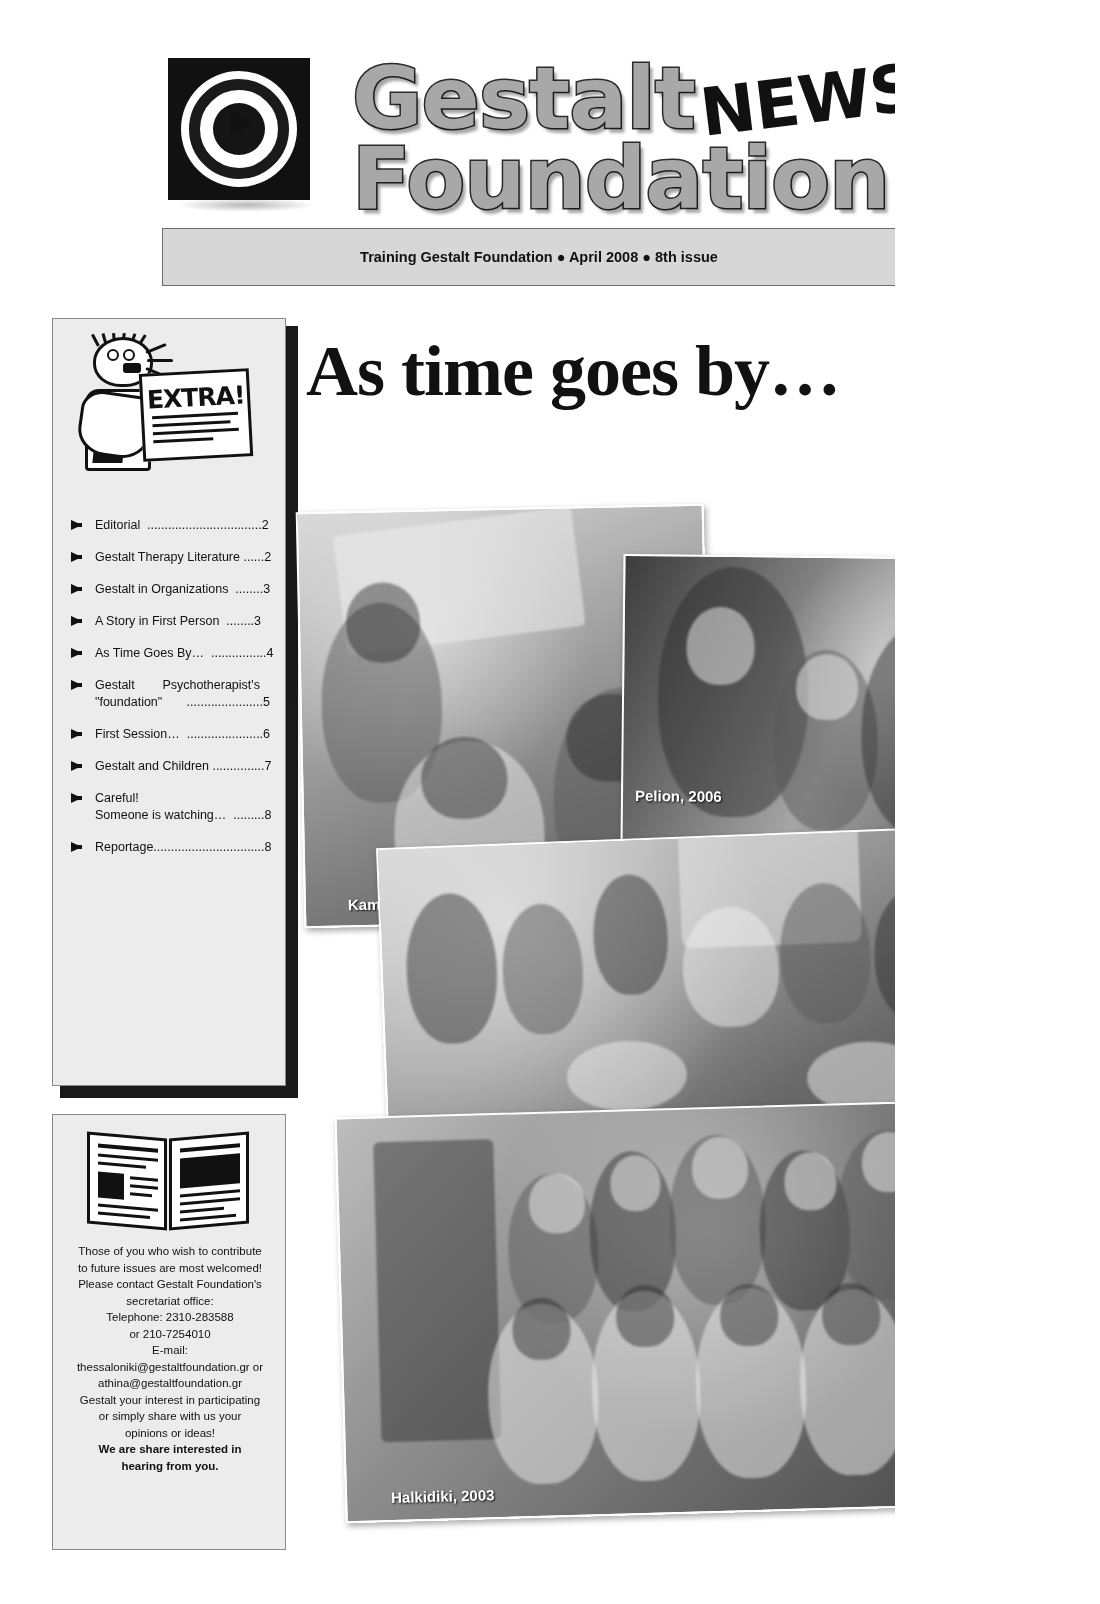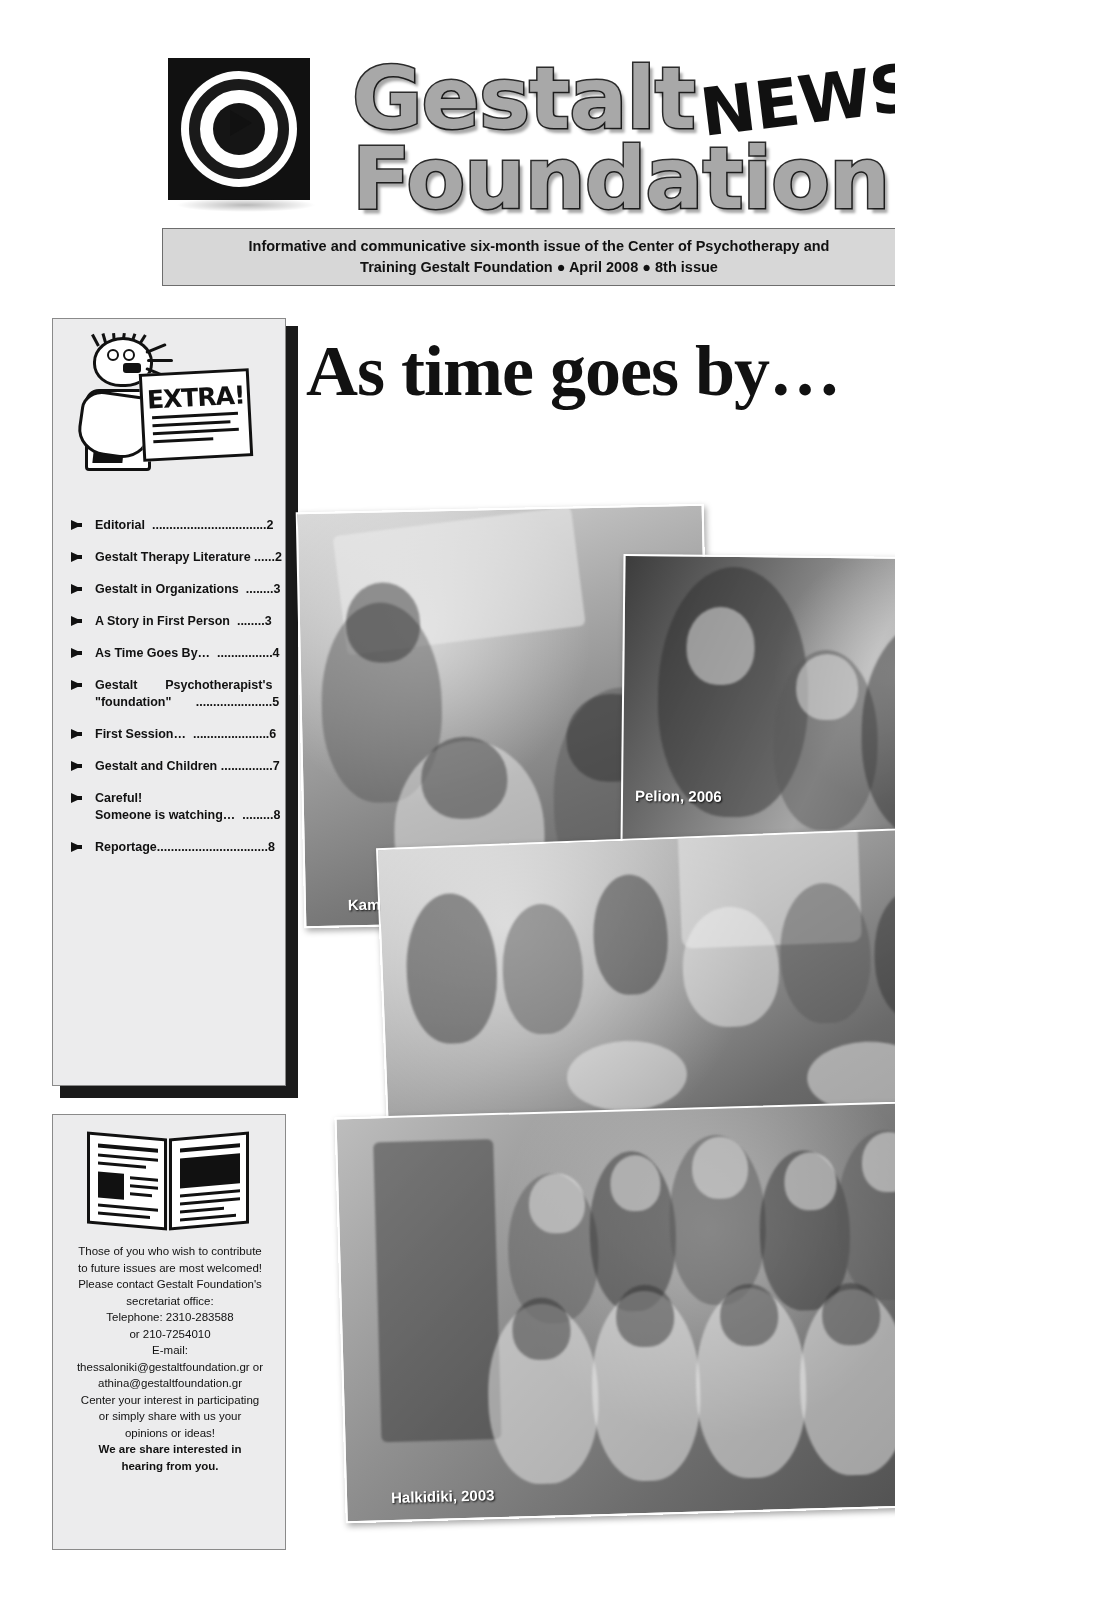--- a/index.html
+++ b/index.html
@@ -271,21 +271,20 @@
     top: 198px;
     width: 212px;
   }
   .toc-item {
     position: relative;
     padding-left: 30px;
     margin-bottom: 15px;
     font-size: 12.5px;
     color: #111;
     line-height: 17px;
-    font-weight: bold;
   }
   .toc-item .bullet {
     position: absolute;
     left: 6px;
     top: 3px;
     width: 0;
     height: 0;
     border-left: 11px solid #111;
     border-top: 5px solid transparent;
     border-bottom: 5px solid transparent;
@@ -464,21 +463,20 @@
       </div>
       <div class="logo-play"></div>
     </div>
     <div class="logo-shadow"></div>
 
     <div class="title-gestalt">Gestalt</div>
     <div class="title-foundation">Foundation</div>
     <div class="title-news">NEWS</div>
 
     <div class="subtitle-bar">
-      <span>Informative and communicative six-month issue of the Center of Psychotherapy and</span>
       <span>Training Gestalt Foundation ● April 2008 ● 8th issue</span>
     </div>
   </div>
 
   <div class="headline">As time goes by…</div>
 
   <div class="toc-shadow"></div>
   <div class="toc-box">
 
     <div class="extra-art">
@@ -583,21 +581,21 @@
     <div class="contrib-text">
       <div>Those of you who wish to contribute</div>
       <div>to future issues are most welcomed!</div>
       <div>Please contact Gestalt Foundation's</div>
       <div>secretariat office:</div>
       <div>Telephone: 2310-283588</div>
       <div>or 210-7254010</div>
       <div>E-mail:</div>
       <div>thessaloniki@gestaltfoundation.gr or</div>
       <div>athina@gestaltfoundation.gr</div>
-      <div>Center your interest in participating</div>
+      <div>Gestalt your interest in participating</div>
       <div>or simply share with us your</div>
       <div>opinions or ideas!</div>
       <div class="strong">We are share interested in</div>
       <div class="strong">hearing from you.</div>
     </div>
   </div>
 
   <div class="photo photo-1">
     <div class="blob light" style="left:40px; top:10px; width:240px; height:120px; border-radius:6px; transform:rotate(-6deg);"></div>
     <div class="blob mid" style="left:20px; top:90px; width:120px; height:200px;"></div>

